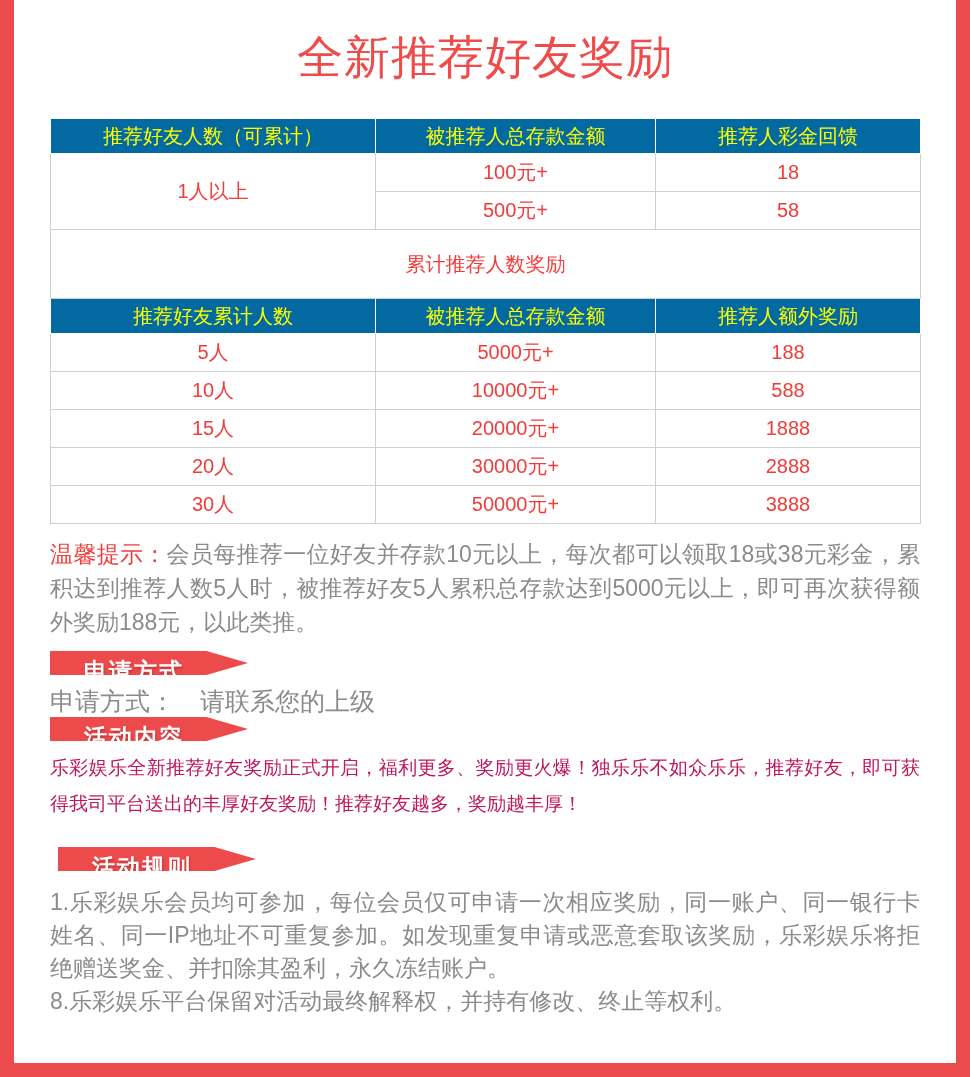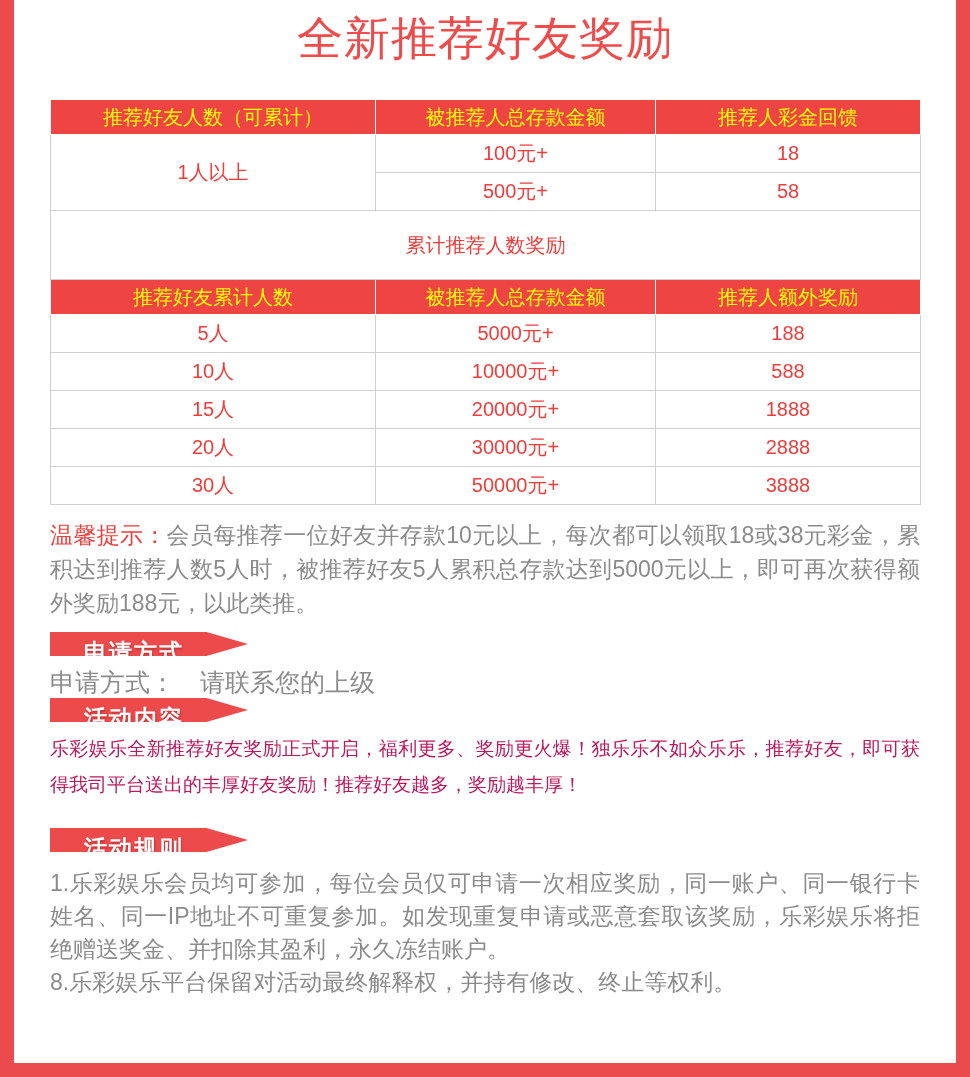--- a/index.html
+++ b/index.html
@@ -7,48 +7,48 @@
     width:970px;height:1077px;position:relative;background:#ffffff;
     font-family:"Liberation Sans","DejaVu Sans",sans-serif;
     overflow:hidden;
   }
   .edge{position:absolute;top:0;width:14px;height:1063px;background:#ec4b4d;}
   .edge.left{left:0;}
   .edge.right{right:0;}
   .bottom-bar{position:absolute;left:0;bottom:0;width:970px;height:14px;background:#ec4b4d;}
   .content{width:870px;margin:0 auto;}
   h1.page-title{
-    margin:0;padding-top:9px;font-size:46px;line-height:58px;
+    margin:0;padding-top:28px;font-size:46px;line-height:58px;
     font-weight:400;text-align:center;color:#ef4b4b;letter-spacing:1px;
   }
   table.reward-table{
     width:870px;margin-top:32px;border-collapse:collapse;table-layout:fixed;
   }
   table.reward-table th{
-    background:#ef4444;color:#ffff00;font-weight:400;font-size:20px;
+    background:#0369a1;color:#ffff00;font-weight:400;font-size:20px;
     height:32px;border:1px solid #ffffff;text-align:center;
   }
   table.reward-table td{
     border:1px solid #cfcfcf;color:#f23c3a;font-size:20px;
     height:35px;text-align:center;background:#ffffff;
   }
   table.reward-table td.band{height:66px;font-size:20px;}
   .notice{
     margin:13px 0 0;font-size:23px;line-height:34px;color:#8b8b8b;text-align:justify;
   }
   .notice .prefix{color:#f23c3a;}
   .banner{
     margin-top:12px;width:198px;height:24px;background:#ed4a4c;
     clip-path:polygon(0 0,79% 0,100% 50%,79% 100%,0 100%);
     color:#ffffff;font-size:23px;font-weight:bold;line-height:40px;
     padding-left:34px;box-sizing:border-box;letter-spacing:2px;
     text-shadow:1px 2px 2px rgba(120,20,20,0.35);
   }
   .banner.mt2{margin-top:2px;}
-  .banner.mt3{margin-top:25px;}
+  .banner.mt3{margin-top:25px;margin-left:8px;}
   .apply-line{margin:13px 0 0;font-size:25px;line-height:27px;color:#8b8b8b;}
   .paragraph{margin:9px 0 0;font-size:19px;line-height:36px;color:#be185d;text-align:justify;}
   .rules{margin:15px 0 0;}
   .rules p{margin:0;font-size:23px;line-height:33px;color:#8b8b8b;text-align:justify;}
 </style>
 </head>
 <body>
 
 <div class="edge left"></div>
 <div class="edge right"></div>

